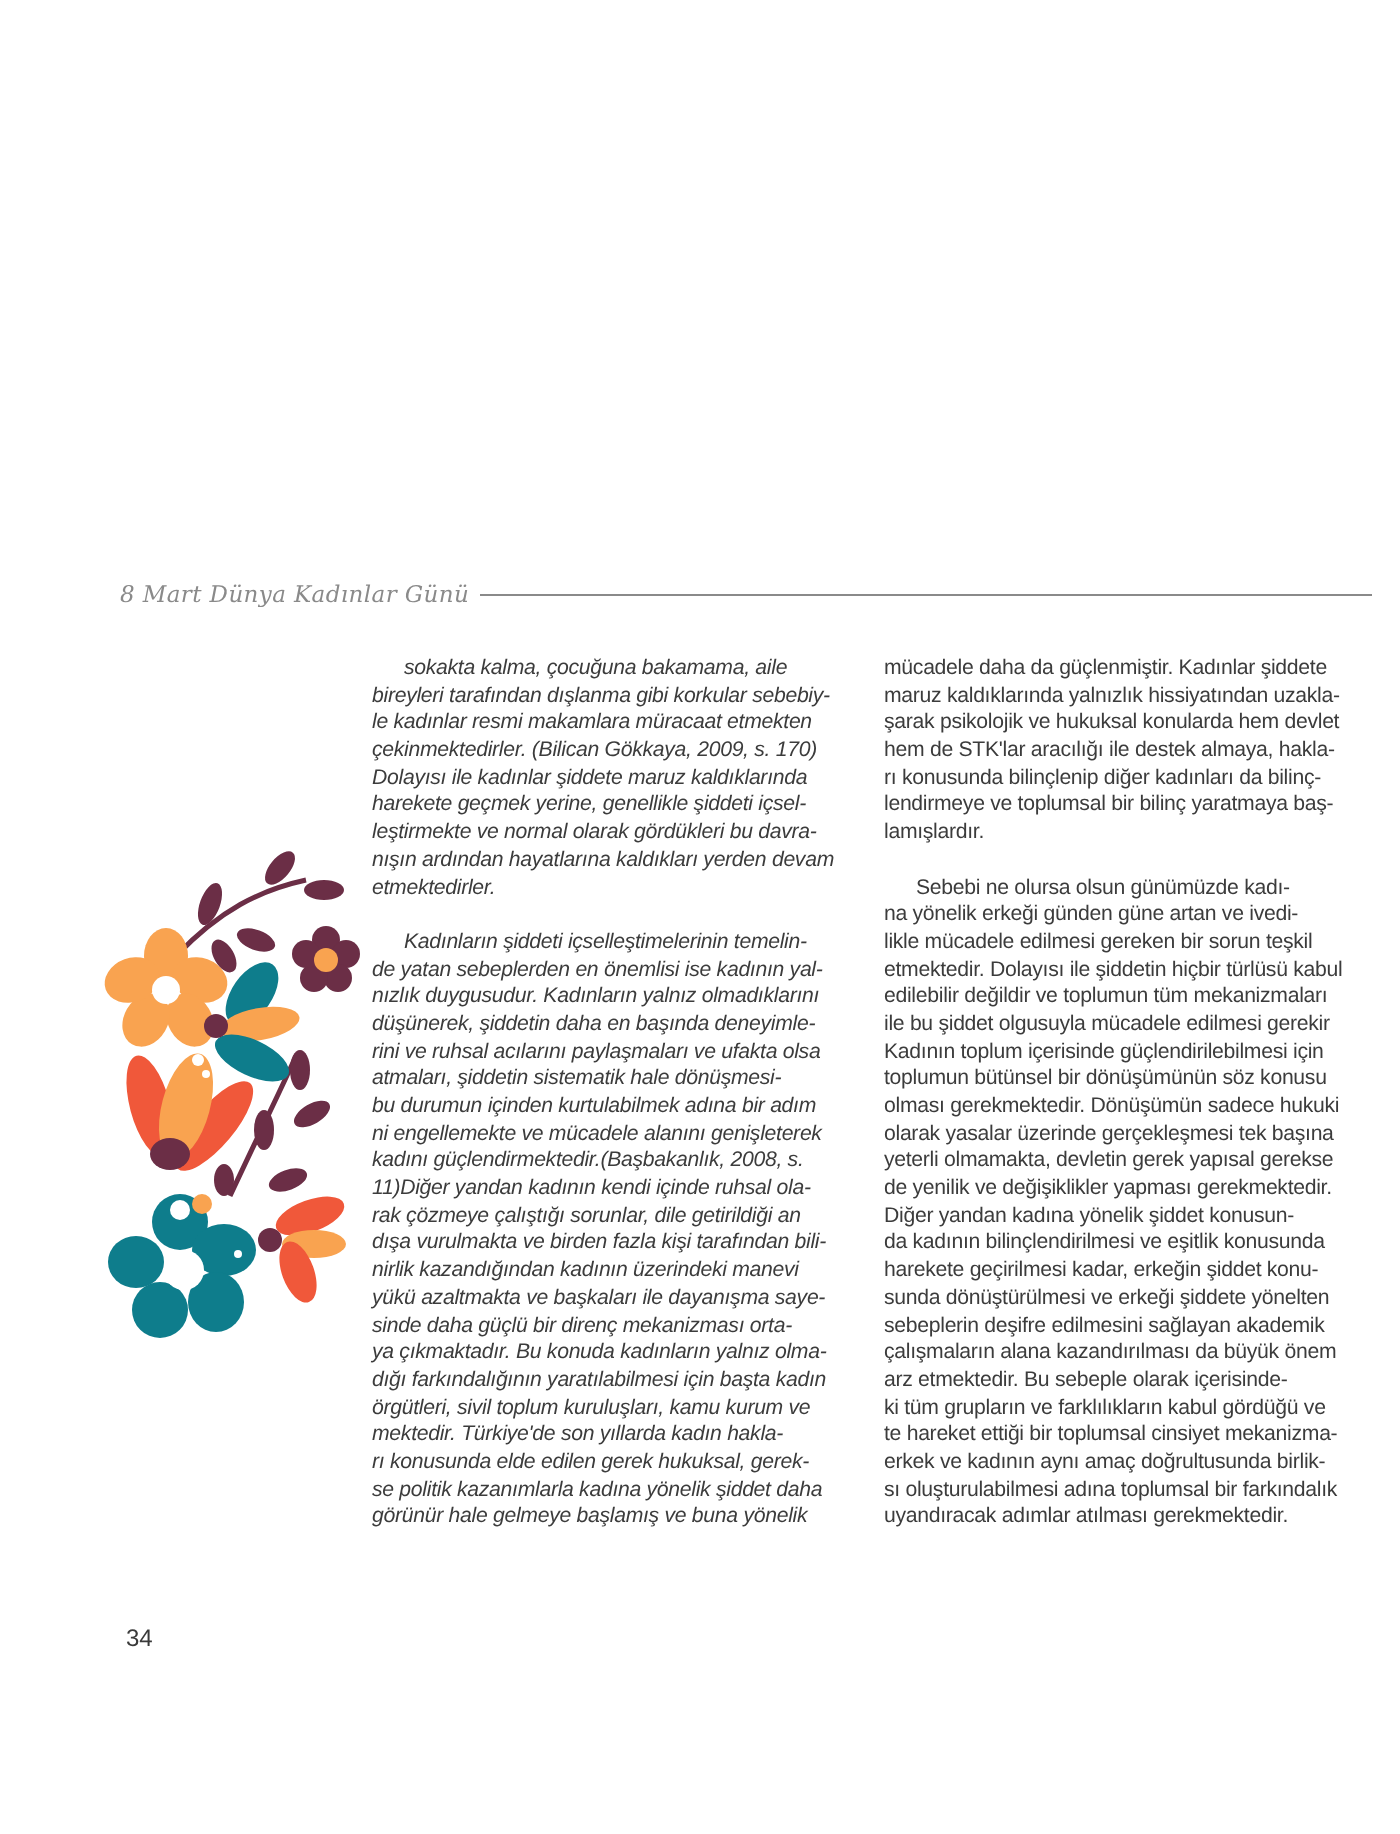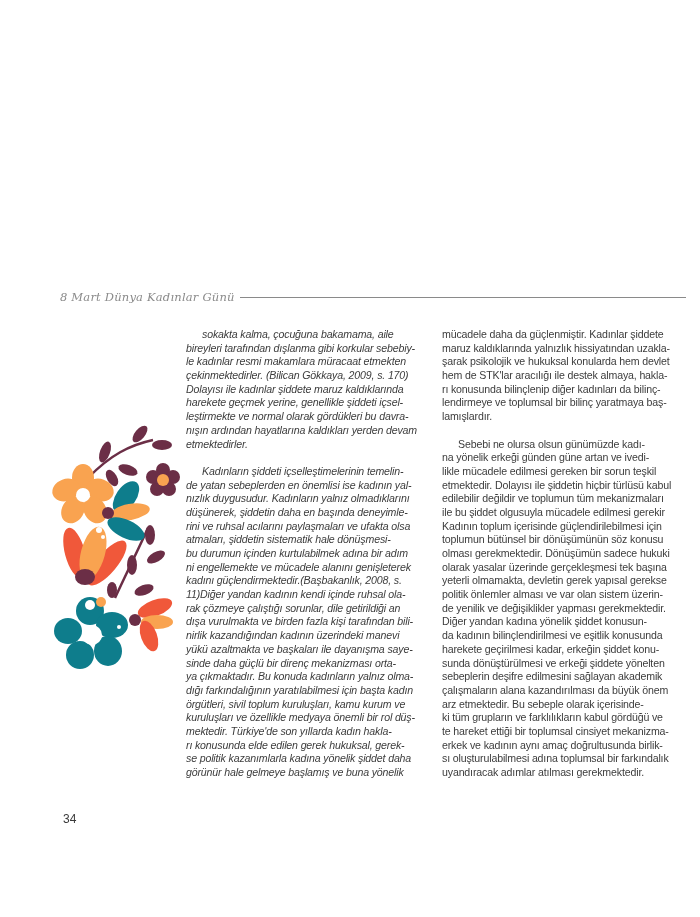--- a/index.html
+++ b/index.html
@@ -133,21 +133,20 @@
     <div class="line">kadını güçlendirmektedir.(Başbakanlık, 2008, s.</div>
     <div class="line">11)Diğer yandan kadının kendi içinde ruhsal ola-</div>
     <div class="line">rak çözmeye çalıştığı sorunlar, dile getirildiği an</div>
     <div class="line">dışa vurulmakta ve birden fazla kişi tarafından bili-</div>
     <div class="line">nirlik kazandığından kadının üzerindeki manevi</div>
     <div class="line">yükü azaltmakta ve başkaları ile dayanışma saye-</div>
     <div class="line">sinde daha güçlü bir direnç mekanizması orta-</div>
     <div class="line">ya çıkmaktadır. Bu konuda kadınların yalnız olma-</div>
     <div class="line">dığı farkındalığının yaratılabilmesi için başta kadın</div>
     <div class="line">örgütleri, sivil toplum kuruluşları, kamu kurum ve</div>
-    <div class="line">kuruluşları ve özellikle medyaya önemli bir rol düş-</div>
     <div class="line">mektedir. Türkiye'de son yıllarda kadın hakla-</div>
     <div class="line">rı konusunda elde edilen gerek hukuksal, gerek-</div>
     <div class="line">se politik kazanımlarla kadına yönelik şiddet daha</div>
     <div class="line">görünür hale gelmeye başlamış ve buna yönelik</div>
   </div>
 <div class="column col-right" id="col-right">
     <div class="line">mücadele daha da güçlenmiştir. Kadınlar şiddete</div>
     <div class="line">maruz kaldıklarında yalnızlık hissiyatından uzakla-</div>
     <div class="line">şarak psikolojik ve hukuksal konularda hem devlet</div>
     <div class="line">hem de STK'lar aracılığı ile destek almaya, hakla-</div>
@@ -159,21 +158,20 @@
     <div class="line">na yönelik erkeği günden güne artan ve ivedi-</div>
     <div class="line">likle mücadele edilmesi gereken bir sorun teşkil</div>
     <div class="line">etmektedir. Dolayısı ile şiddetin hiçbir türlüsü kabul</div>
     <div class="line">edilebilir değildir ve toplumun tüm mekanizmaları</div>
     <div class="line">ile bu şiddet olgusuyla mücadele edilmesi gerekir</div>
     <div class="line">Kadının toplum içerisinde güçlendirilebilmesi için</div>
     <div class="line">toplumun bütünsel bir dönüşümünün söz konusu</div>
     <div class="line">olması gerekmektedir. Dönüşümün sadece hukuki</div>
     <div class="line">olarak yasalar üzerinde gerçekleşmesi tek başına</div>
     <div class="line">yeterli olmamakta, devletin gerek yapısal gerekse</div>
-    <div class="line">politik önlemler alması ve var olan sistem üzerin-</div>
     <div class="line">de yenilik ve değişiklikler yapması gerekmektedir.</div>
     <div class="line">Diğer yandan kadına yönelik şiddet konusun-</div>
     <div class="line">da kadının bilinçlendirilmesi ve eşitlik konusunda</div>
     <div class="line">harekete geçirilmesi kadar, erkeğin şiddet konu-</div>
     <div class="line">sunda dönüştürülmesi ve erkeği şiddete yönelten</div>
     <div class="line">sebeplerin deşifre edilmesini sağlayan akademik</div>
     <div class="line">çalışmaların alana kazandırılması da büyük önem</div>
     <div class="line">arz etmektedir. Bu sebeple olarak içerisinde-</div>
     <div class="line">ki tüm grupların ve farklılıkların kabul gördüğü ve</div>
     <div class="line">te hareket ettiği bir toplumsal cinsiyet mekanizma-</div>

